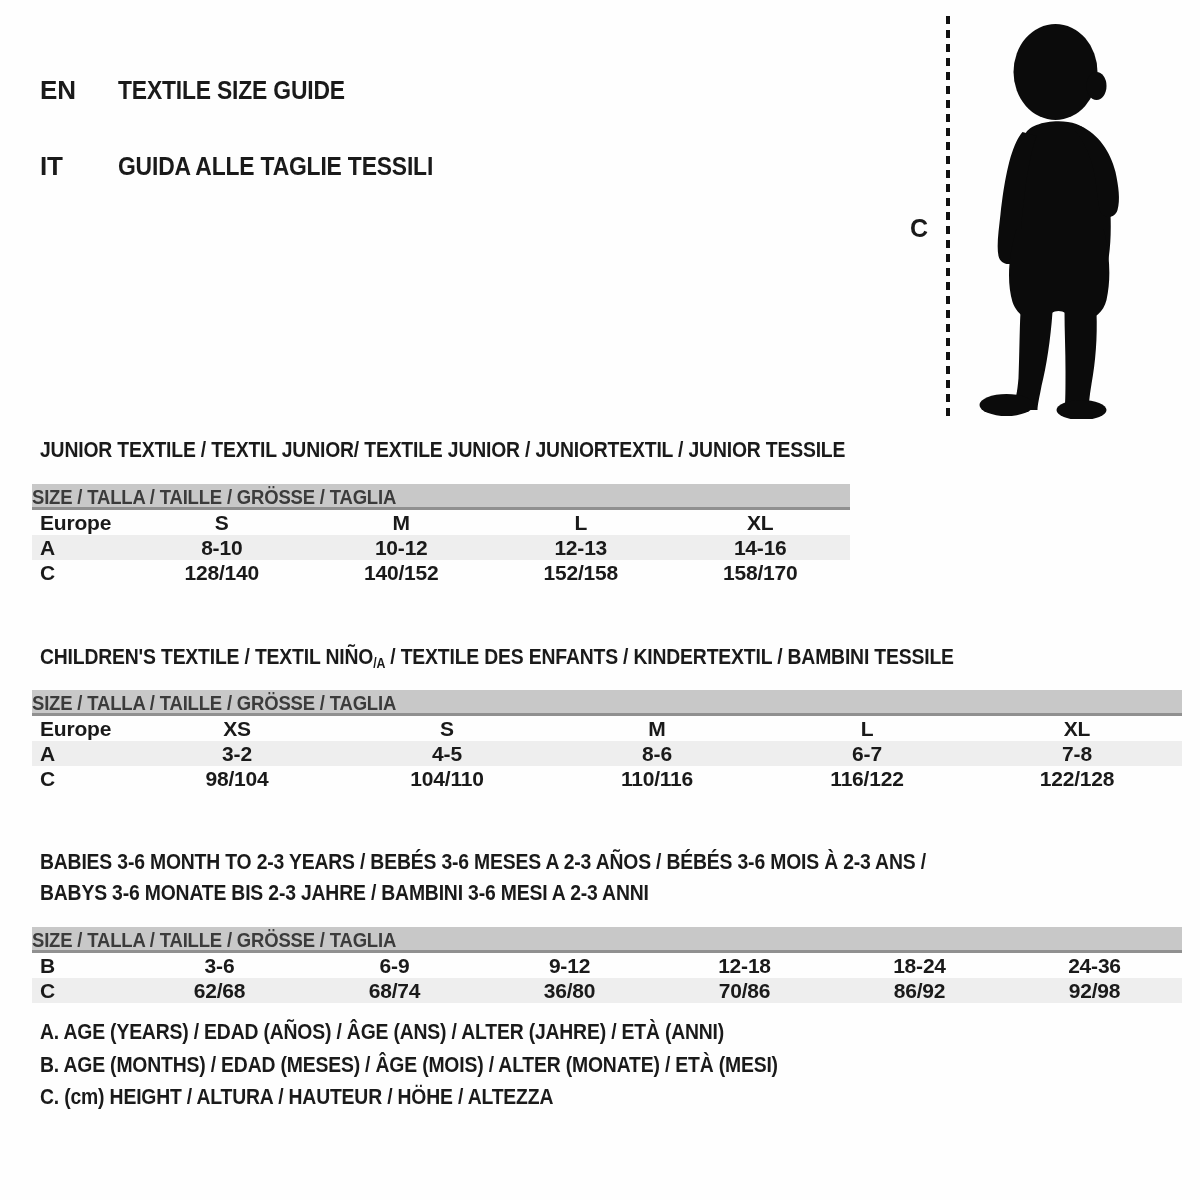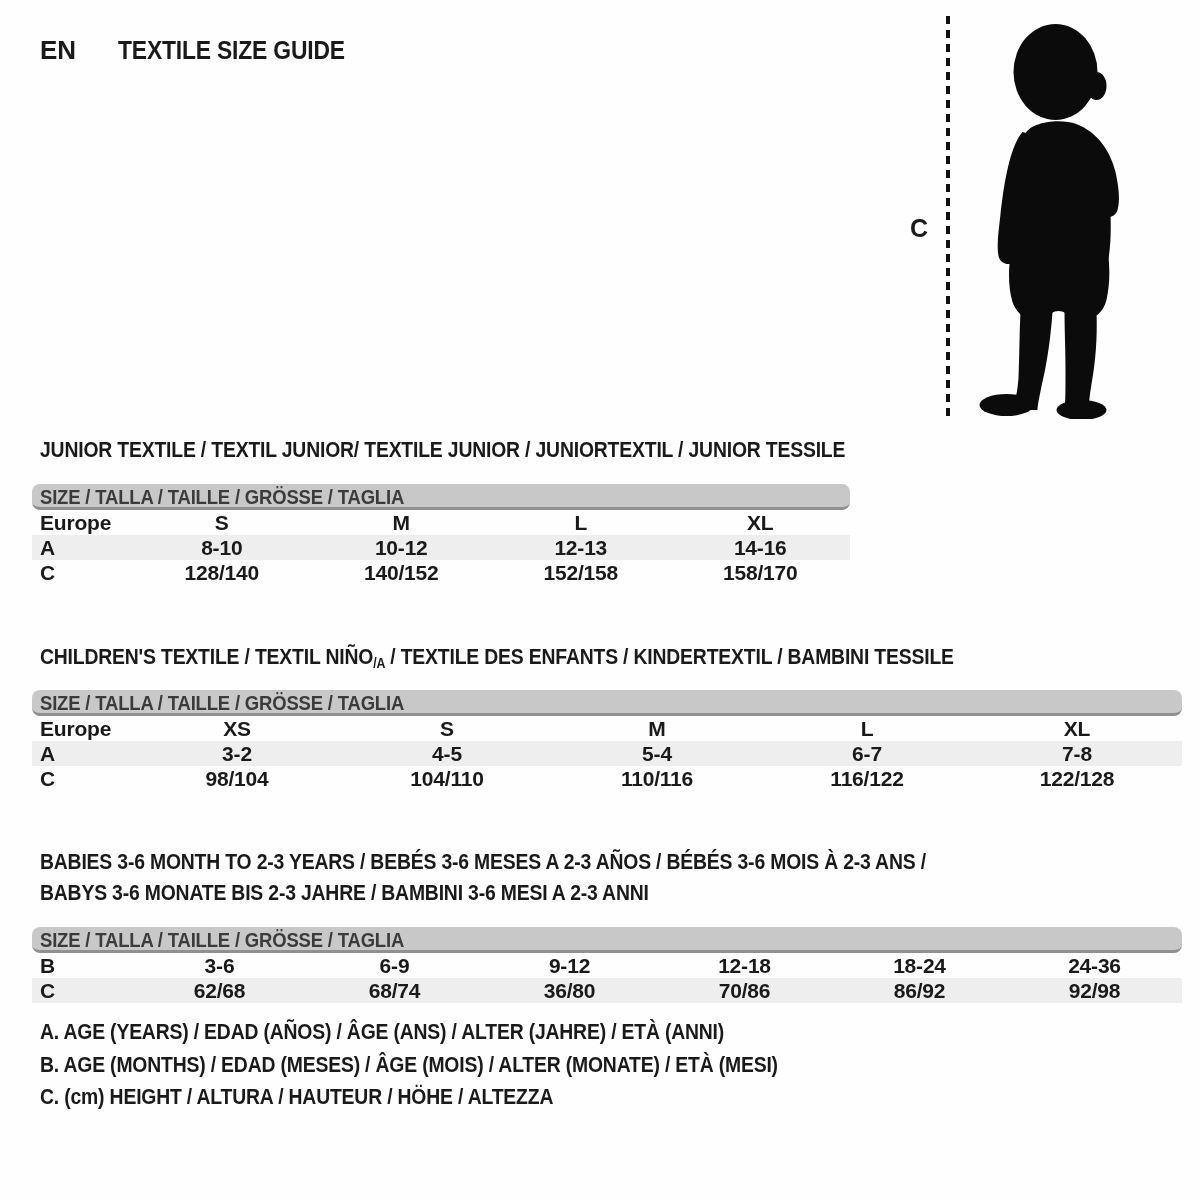--- a/index.html
+++ b/index.html
@@ -14,21 +14,21 @@
     overflow:hidden;
   }
   .condensed{
     display:inline-block;
     transform:scaleX(0.88);
     transform-origin:0 50%;
     white-space:nowrap;
   }
   
   .lang-list{position:absolute;left:40px;top:33px;}
-  .lang-row{height:35.5px;line-height:35.5px;font-size:26px;}
+  .lang-row{height:35.5px;line-height:35.5px;font-size:26px;margin-top:40px;}
   .lang-code{display:inline-block;width:78px;}
   
   .figure{position:absolute;left:900px;top:14px;width:270px;height:412px;}
   .measure-line{
     position:absolute;left:46px;top:2px;width:4px;height:400px;
     background:repeating-linear-gradient(to bottom,#101010 0 8px,transparent 8px 14px);
   }
   .measure-label{position:absolute;left:10px;top:200px;font-size:25px;}
   .figure svg{position:absolute;left:60px;top:0;}
   
@@ -38,23 +38,22 @@
     transform:scaleX(0.88);transform-origin:0 50%;white-space:nowrap;
   }
   .title-sub{font-size:14px;vertical-align:-4px;}
   
   .tbl{position:absolute;left:32px;}
   .tbl.junior{width:818px;}
   .tbl.children,.tbl.babies{width:1150px;}
   .size-bar{
     height:26px;line-height:26px;
     background:#c8c8c8;border-bottom:3px solid #909090;
-    color:#3b3b3b;font-size:21px;padding-left:8px;
+    color:#3b3b3b;font-size:21px;
     box-sizing:border-box;
-    border-radius:8px;
   }
   .size-bar .condensed{transform-origin:0 50%;}
   .row{display:grid;height:25px;align-items:center;font-size:21px;}
   .junior .row{grid-template-columns:100px repeat(4,1fr);}
   .children .row{grid-template-columns:100px repeat(5,1fr);}
   .babies .row{grid-template-columns:100px repeat(6,1fr);}
   .row.alt{background:#eeeeee;}
   .cell{text-align:center;}
   .cell.label{text-align:left;padding-left:8px;}
   
@@ -62,20 +61,23 @@
   .legend-line{font-size:22px;line-height:32.5px;transform:scaleX(0.88);transform-origin:0 50%;white-space:nowrap;}
 </style>
 </head>
 <body>
 
 <div id="canvas">
 
   <div class="lang-list">
     <div class="lang-row">
       <span class="lang-code">EN</span><span class="condensed">TEXTILE SIZE GUIDE</span>
+    </div>
+    <div class="lang-row">
+      <span class="lang-code">IT</span><span class="condensed">GUIDA ALLE TAGLIE TESSILI</span>
     </div>
   </div>
 
   <div class="figure">
     <div class="measure-line"></div>
     <span class="measure-label">C</span>
     <svg width="185" height="405" viewBox="0 0 180 405">
       <g fill="#0b0b0b">
 
         <ellipse cx="93" cy="58" rx="42" ry="48"></ellipse>
@@ -139,21 +141,21 @@
       <div class="cell">XS</div>
       <div class="cell">S</div>
       <div class="cell">M</div>
       <div class="cell">L</div>
       <div class="cell">XL</div>
     </div>
     <div class="row alt">
       <div class="cell label">A</div>
       <div class="cell">3-2</div>
       <div class="cell">4-5</div>
-      <div class="cell">5-4</div>
+      <div class="cell">8-6</div>
       <div class="cell">6-7</div>
       <div class="cell">7-8</div>
     </div>
     <div class="row">
       <div class="cell label">C</div>
       <div class="cell">98/104</div>
       <div class="cell">104/110</div>
       <div class="cell">110/116</div>
       <div class="cell">116/122</div>
       <div class="cell">122/128</div>

